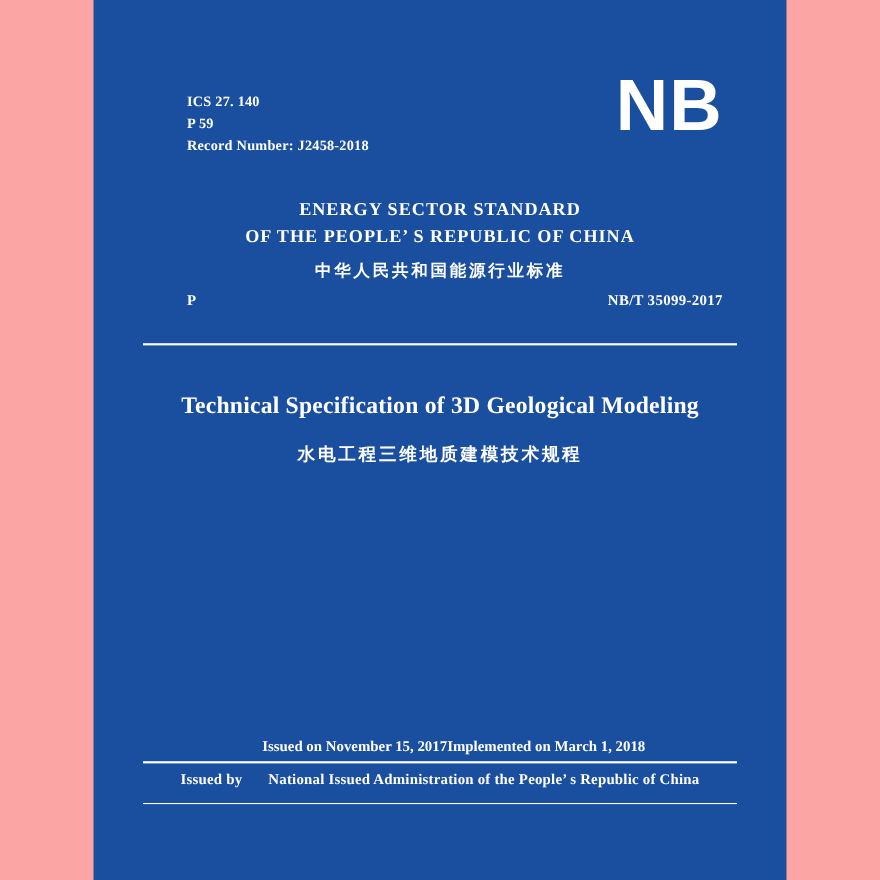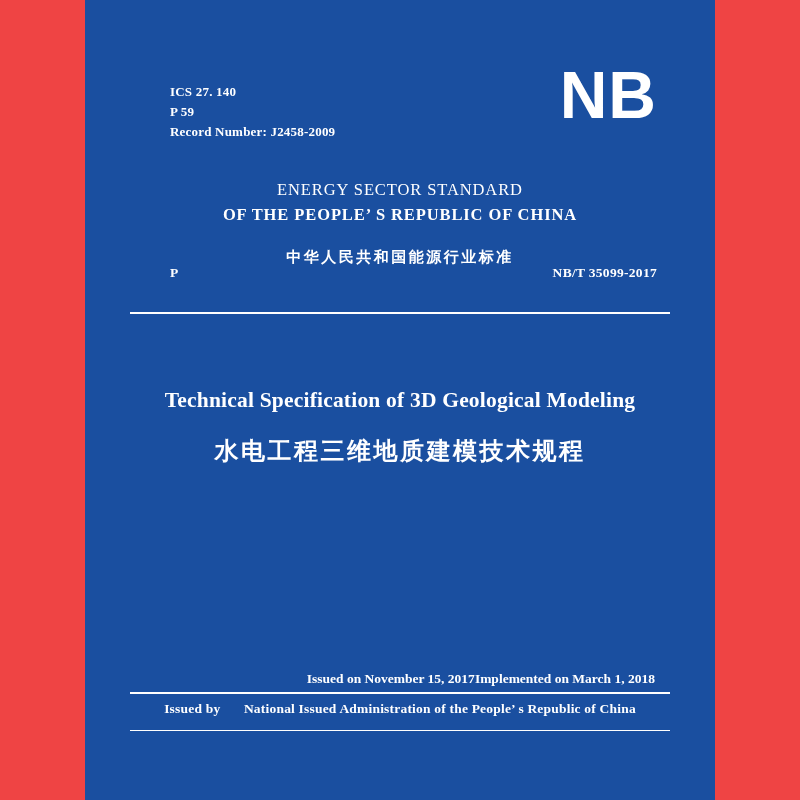--- a/index.html
+++ b/index.html
@@ -9,21 +9,21 @@
   }
   body {
     width: 800px;
     height: 800px;
     font-family: "Liberation Serif", serif;
   }
   .page {
     position: relative;
     width: 800px;
     height: 800px;
-    background: #ef4444;
+    background: #fca5a5;
     overflow: hidden;
   }
   .cover {
     position: absolute;
     left: 85px;
     top: 0px;
     width: 630px;
     height: 800px;
     background: #1a4fa0;
     color: #ffffff;
@@ -54,37 +54,37 @@
 
   
   .org-block {
     position: absolute;
     left: 0;
     right: 0;
     top: 178px;
     text-align: center;
   }
   .org-en1 {
-    font-weight: normal;
+    font-weight: bold;
     font-size: 16.5px;
     letter-spacing: 0.9px;
     line-height: 1.5;
   }
   .org-en2 {
     font-weight: bold;
     font-size: 16.5px;
     letter-spacing: 0.9px;
     line-height: 1.5;
   }
   .org-cn {
     font-family: "DejaVu Sans", sans-serif;
     font-weight: bold;
     font-size: 15px;
     letter-spacing: 2.5px;
-    margin-top: 20px;
+    margin-top: 9px;
   }
 
   .code-row {
     position: absolute;
     left: 85px;
     right: 58px;
     top: 265px;
     display: flex;
     justify-content: space-between;
     align-items: baseline;
@@ -110,38 +110,37 @@
     left: 40px;
     right: 40px;
     top: 352px;
     text-align: center;
   }
   .mt-en {
     font-weight: bold;
     font-size: 21.5px;
     line-height: 1.52;
     letter-spacing: 0.2px;
-    margin-top: 32px;
   }
   .mt-cn {
     font-family: Liberation Sans, sans-serif;
     font-weight: bold;
-    font-size: 24px;
+    font-size: 16px;
     letter-spacing: 2.5px;
     margin-top: 18px;
   }
 
   
   .dates {
     position: absolute;
     left: 85px;
     right: 60px;
     top: 671px;
     display: flex;
-    justify-content: flex-end;
+    justify-content: center;
     font-weight: bold;
     font-size: 13.5px;
   }
   .issuer {
     position: absolute;
     left: 0;
     right: 0;
     top: 701px;
     text-align: center;
     font-weight: bold;
@@ -152,21 +151,21 @@
 </style>
 </head>
 <body>
 
 <div class="page">
   <div class="cover">
 
     <div class="ident">
       <div>ICS 27. 140</div>
       <div>P 59</div>
-      <div>Record Number: J2458-2009</div>
+      <div>Record Number: J2458-2018</div>
     </div>
 
     <div class="nb-logo">NB</div>
 
     <div class="org-block">
       <div class="org-en1">ENERGY SECTOR STANDARD</div>
       <div class="org-en2">OF THE PEOPLE’ S REPUBLIC OF CHINA</div>
       <div class="org-cn">中华人民共和国能源行业标准</div>
     </div>
 

